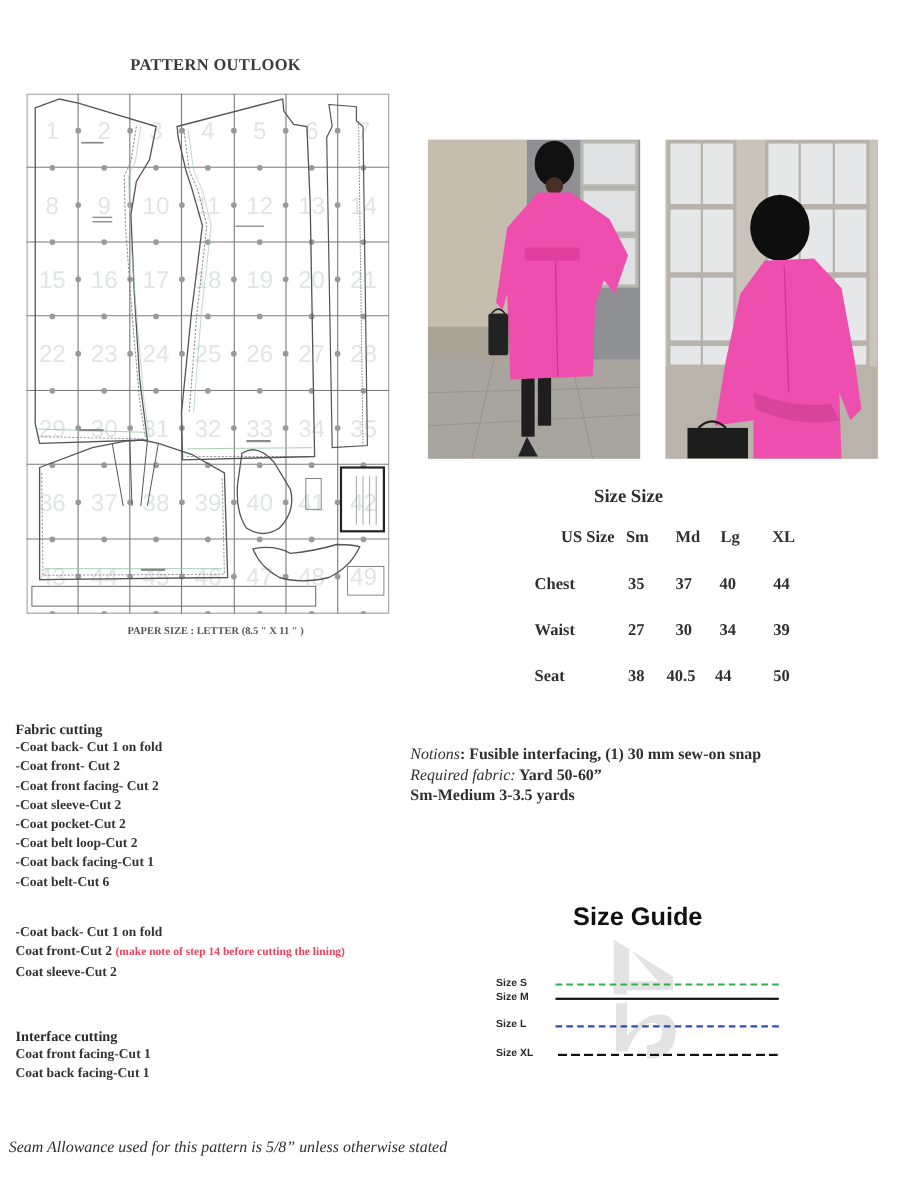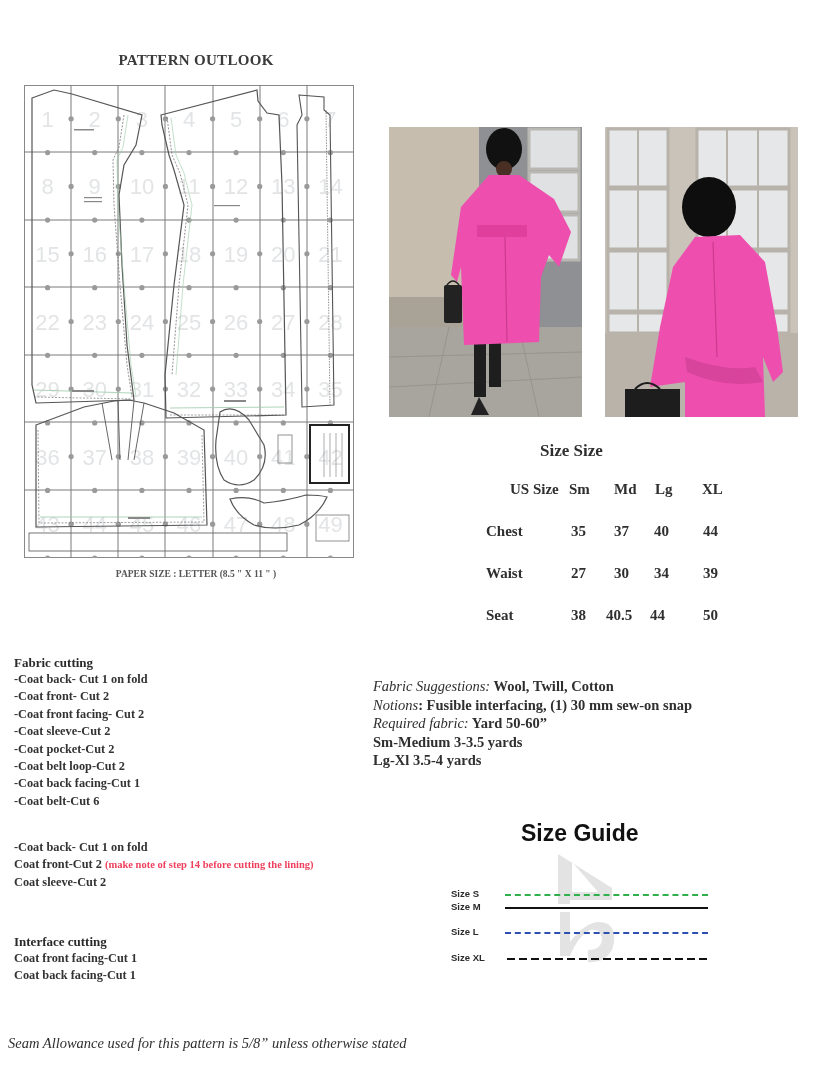--- a/index.html
+++ b/index.html
@@ -391,25 +391,23 @@
   <div class="list-line"><span>Coat sleeve-Cut 2</span></div>
 </div>
 
 <div id="interface-cutting" class="abs">
   <div class="section-title">Interface cutting</div>
   <div class="list-line">Coat front facing-Cut 1</div>
   <div class="list-line">Coat back facing-Cut 1</div>
 </div>
 
 <div id="fabric-info" class="abs">
-  <div><span class="it">Fabric Suggestions:</span><span class="b"> Wool, Twill, Cotton</span></div>
   <div><span class="it">Notions</span><span class="b">: Fusible interfacing, (1) 30 mm sew-on snap</span></div>
   <div><span class="it">Required fabric:</span><span class="b"> Yard 50-60”</span></div>
   <div class="b">Sm-Medium 3-3.5 yards</div>
-  <div class="b">Lg-Xl 3.5-4 yards</div>
 </div>
 
 <div id="size-guide" class="abs">
   <svg id="watermark" viewBox="0 0 70 120" xmlns="http://www.w3.org/2000/svg">
 
     <path d="M8,8 L62,42 L62,54 L8,54 Z M22,16 L22,46 L48,46 Z" fill="#e3e3e3" fill-rule="evenodd"></path>
     <rect x="8" y="30" width="12" height="28" fill="#e3e3e3"></rect>
 
     <path d="M10,66 L20,66 L20,96 Q40,70 58,78 Q68,86 62,104 Q54,118 38,116 L38,104 Q52,104 52,92 Q50,82 40,84 Q28,90 20,110 L10,110 Z" fill="#e3e3e3"></path>
   </svg>

